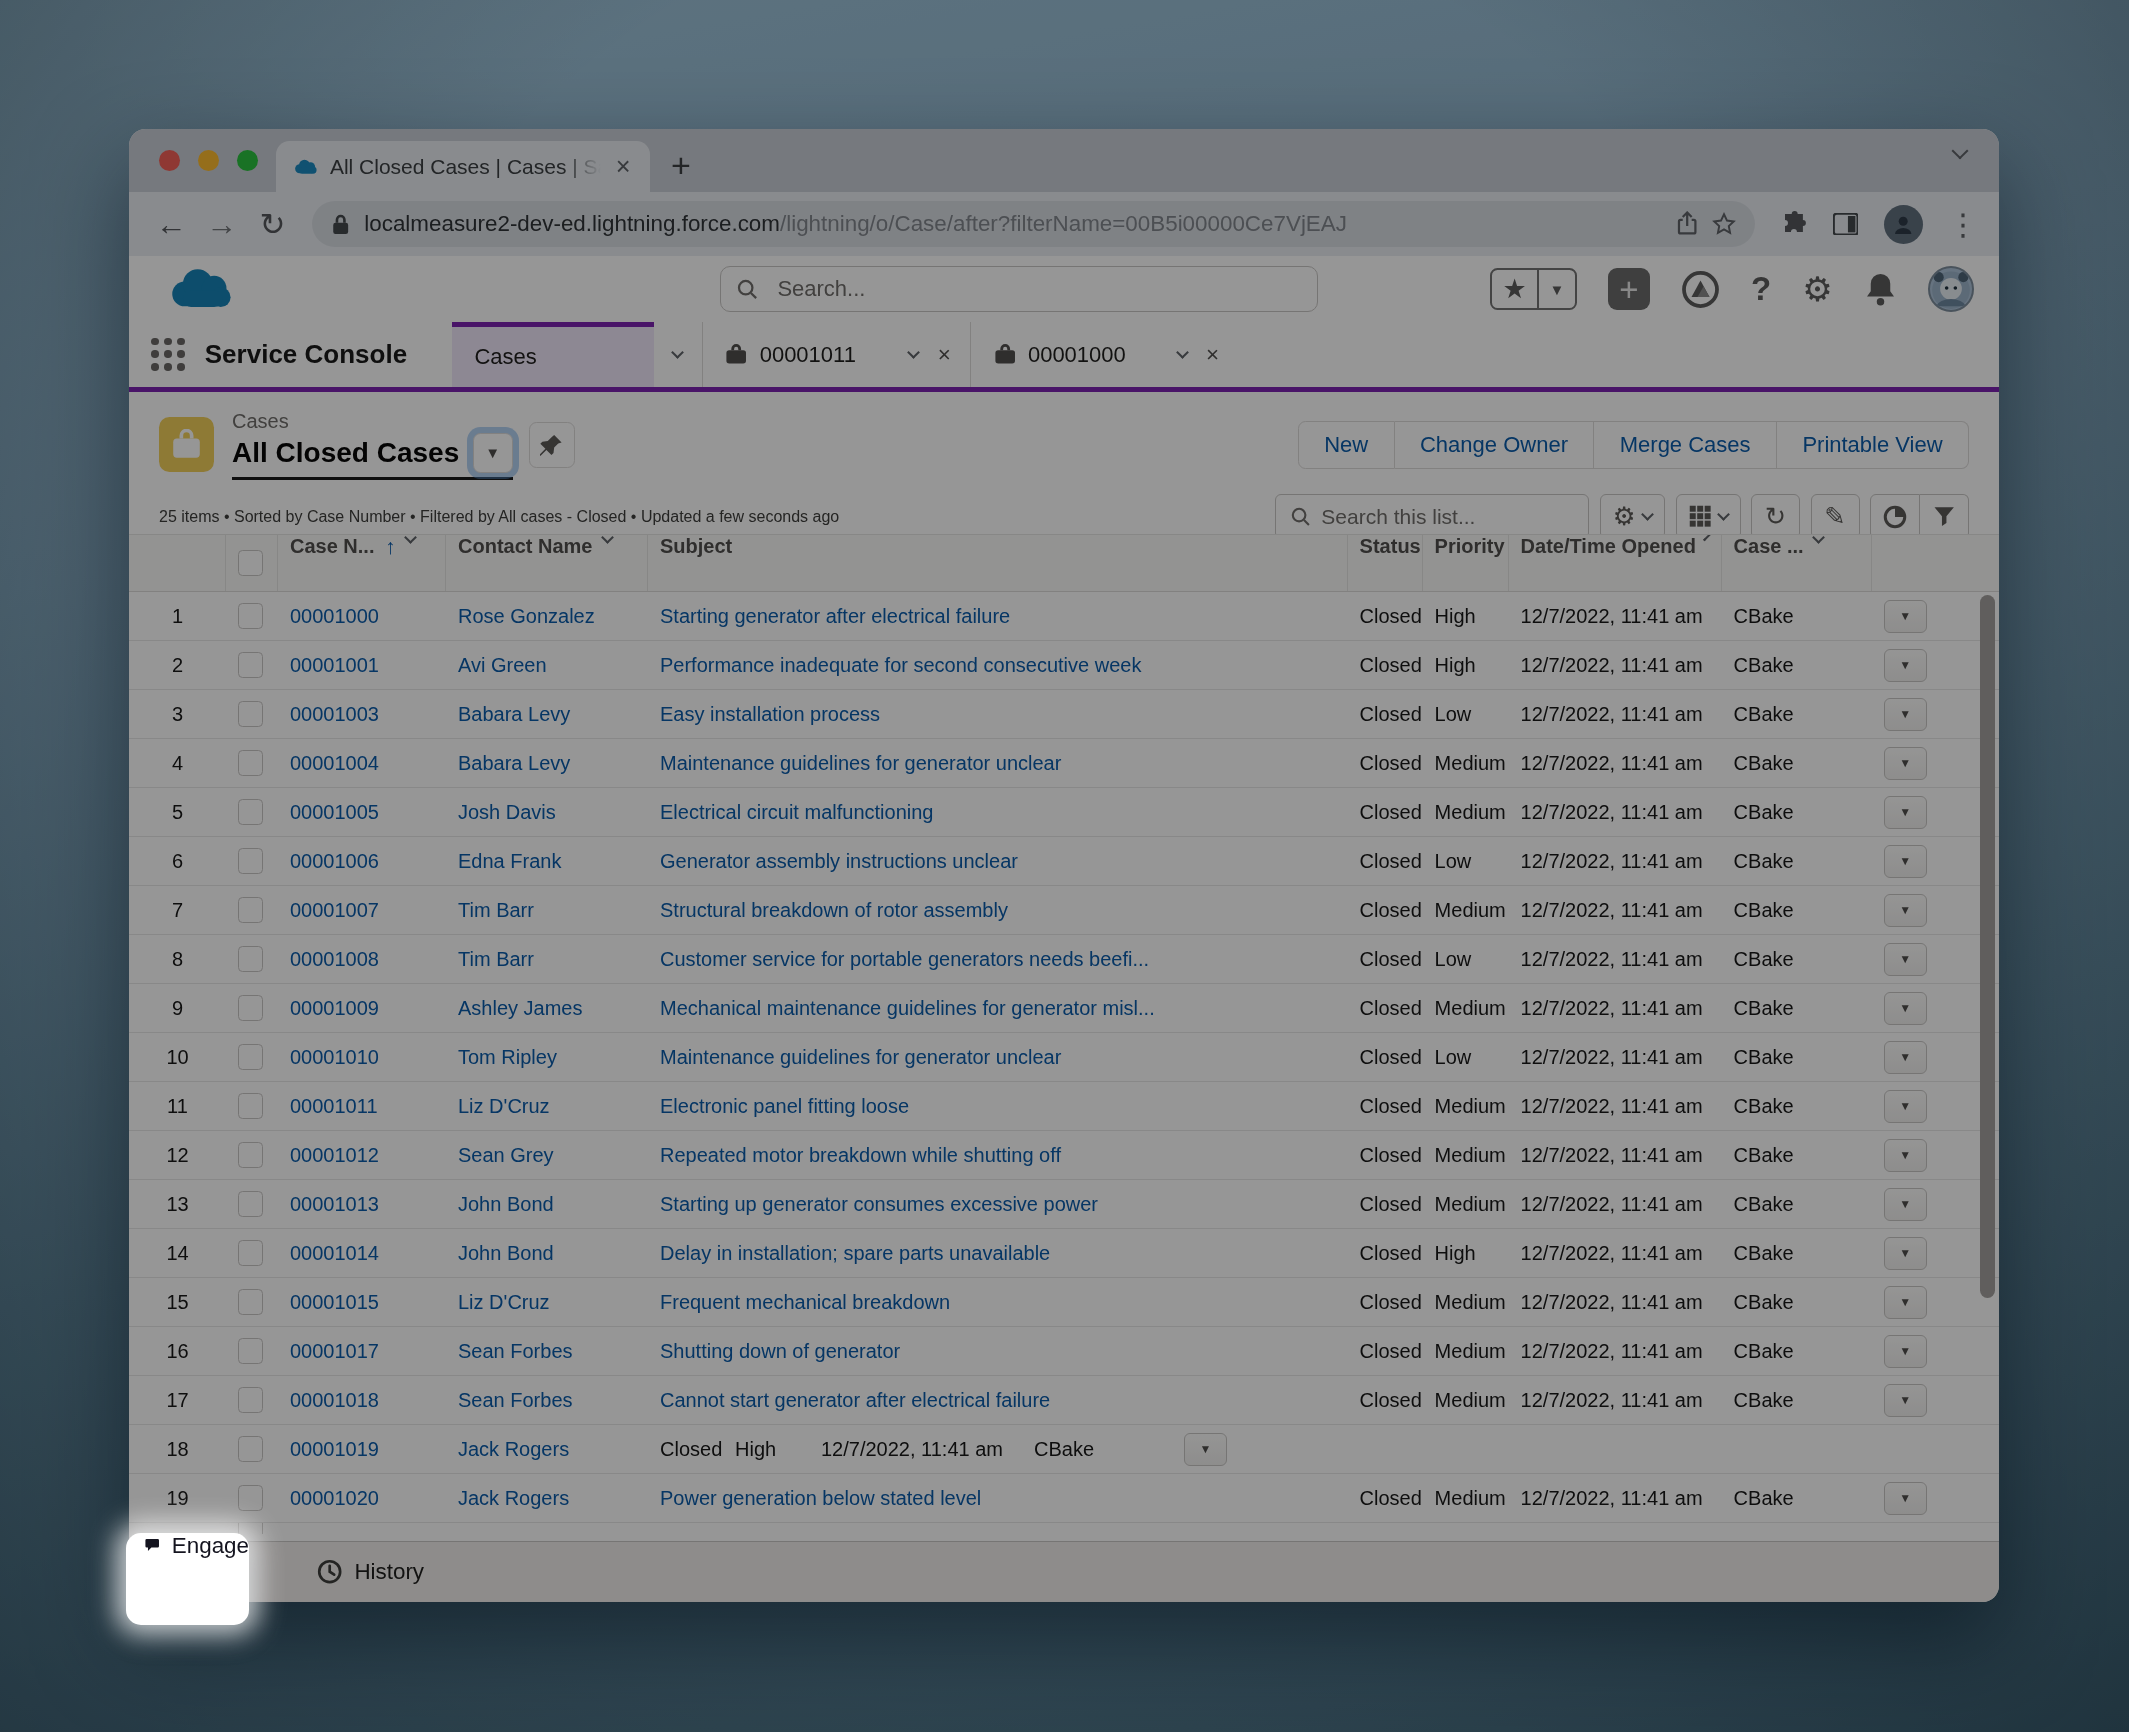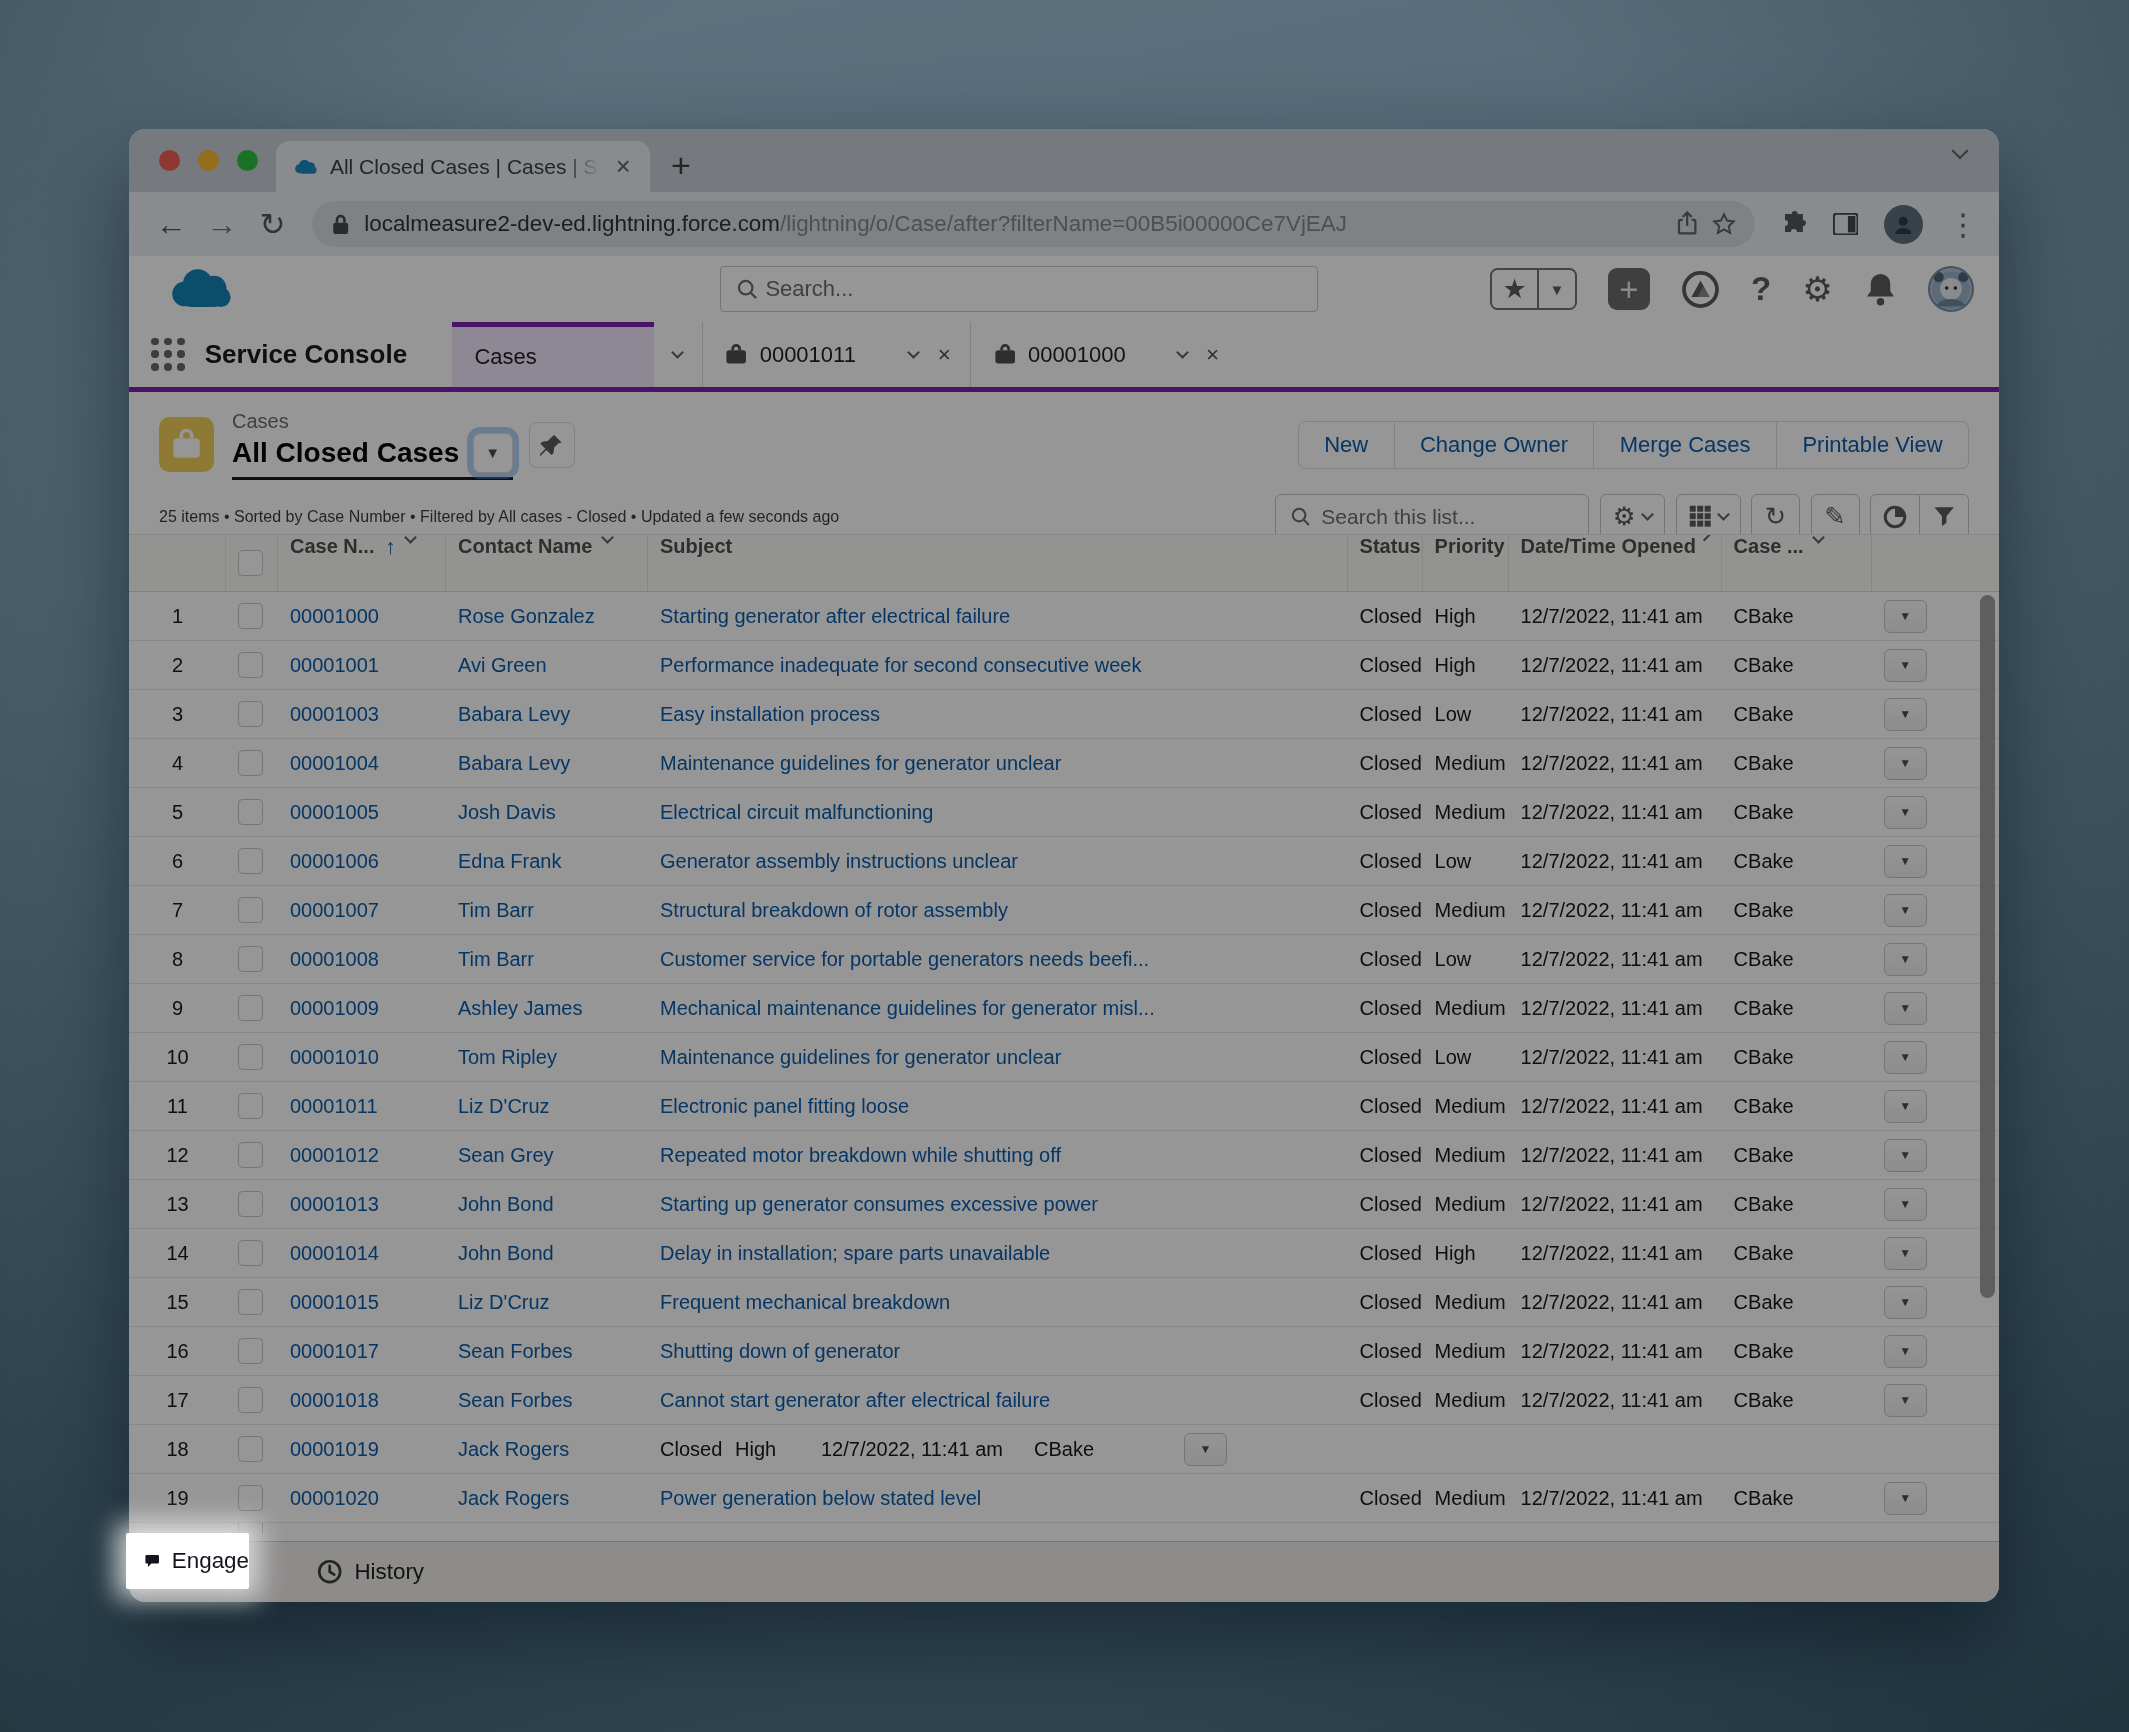--- a/index.html
+++ b/index.html
@@ -43,21 +43,21 @@
   .url-text .host{ color:#2f3337; } .url-text .path{ color:#82878d; }
   .pill-ico { color:#5f6368; display:flex; flex:none; }
   .chrome-right { display:flex; align-items:center; gap:25.4px; margin-left:19.4px; color:#5f6368; }
   .avatar-chip { width:39px; height:39px; border-radius:50%; background:#61707f; display:flex; align-items:center; justify-content:center; }
   .dots { font-size:30px; color:#5f6368; letter-spacing:0; }
 
   
   .sf-header { height:66px; background:#ffffff; display:flex; align-items:center; padding:0 25.4px; flex:none; position:relative; }
   .sf-logo { display:flex; margin-left:10.5px; }
   .gsearch { position:absolute; left:591px; width:598px; height:46px; border:1.5px solid #c9c7c5;
-    border-radius:4px; background:#fff; display:flex; align-items:center; padding:0 15px; gap:7px; }
+    border-radius:10px; background:#fff; display:flex; align-items:center; padding:0 15px; gap:19px; }
   .gsearch .ph { font-size:22px; color:#706e6b; }
   .sf-hicons { margin-left:auto; display:flex; align-items:center; gap:31px; color:#706e6b; }
   .star-split { display:flex; border:2.2px solid #747474; border-radius:7.5px; overflow:hidden; height:42px; }
   .star-split > span { display:flex; align-items:center; justify-content:center; padding:0 10.5px; color:#5c5c5c; }
   .star-split .seg-r { border-left:2.2px solid #747474; font-size:15px; }
   .star-glyph { font-size:27px; line-height:1; }
   .plus-box { width:42px; height:42px; border-radius:9px; background:#6b6b6b; color:#e8e8e8;
     font-size:33px; display:flex; align-items:center; justify-content:center; line-height:1; }
   .help-glyph { font-size:33px; font-weight:bold; color:#5c5c5c; }
   .gear-glyph { font-size:34px; color:#5c5c5c; line-height:1; }
@@ -145,22 +145,22 @@
   .sliver { height:10.5px; overflow:hidden; display:flex; padding-left:97px; }
   .vscroll { position:absolute; right:4.5px; top:203px; width:15px; height:703px;
     background:#a3a19e; border-radius:7.5px; }
 
   
   .utilitybar { height:61px; background:#f1efec; border-top:1.5px solid #c9c7c5;
     display:flex; align-items:center; flex:none; padding-left:188px; }
   .util-item { display:flex; gap:12px; font-size:22.4px; color:#201f1e; }
 
   
-  .engage-card { position:absolute; left:126px; top:1533px; width:123px; height:56px;
-    background:#fff; border-radius:2px; z-index:50; display:flex; align-items:center;
+  .engage-card { position:absolute; left:126px; top:1533px; width:123px; height:92px;
+    background:#fff; border-radius:15px; z-index:50; display:flex; 
     padding-left:19.4px; gap:12px;
     box-shadow:0 0 25.4px 10.5px rgba(255,255,255,.75), 0 12px 27px rgba(0,25,40,.35); }
   .engage-card .lbl { font-size:22.4px; color:#14141f; }
 
   svg { display:block; }
 </style>
 </head>
 <body>
 
 <div class="stage">

